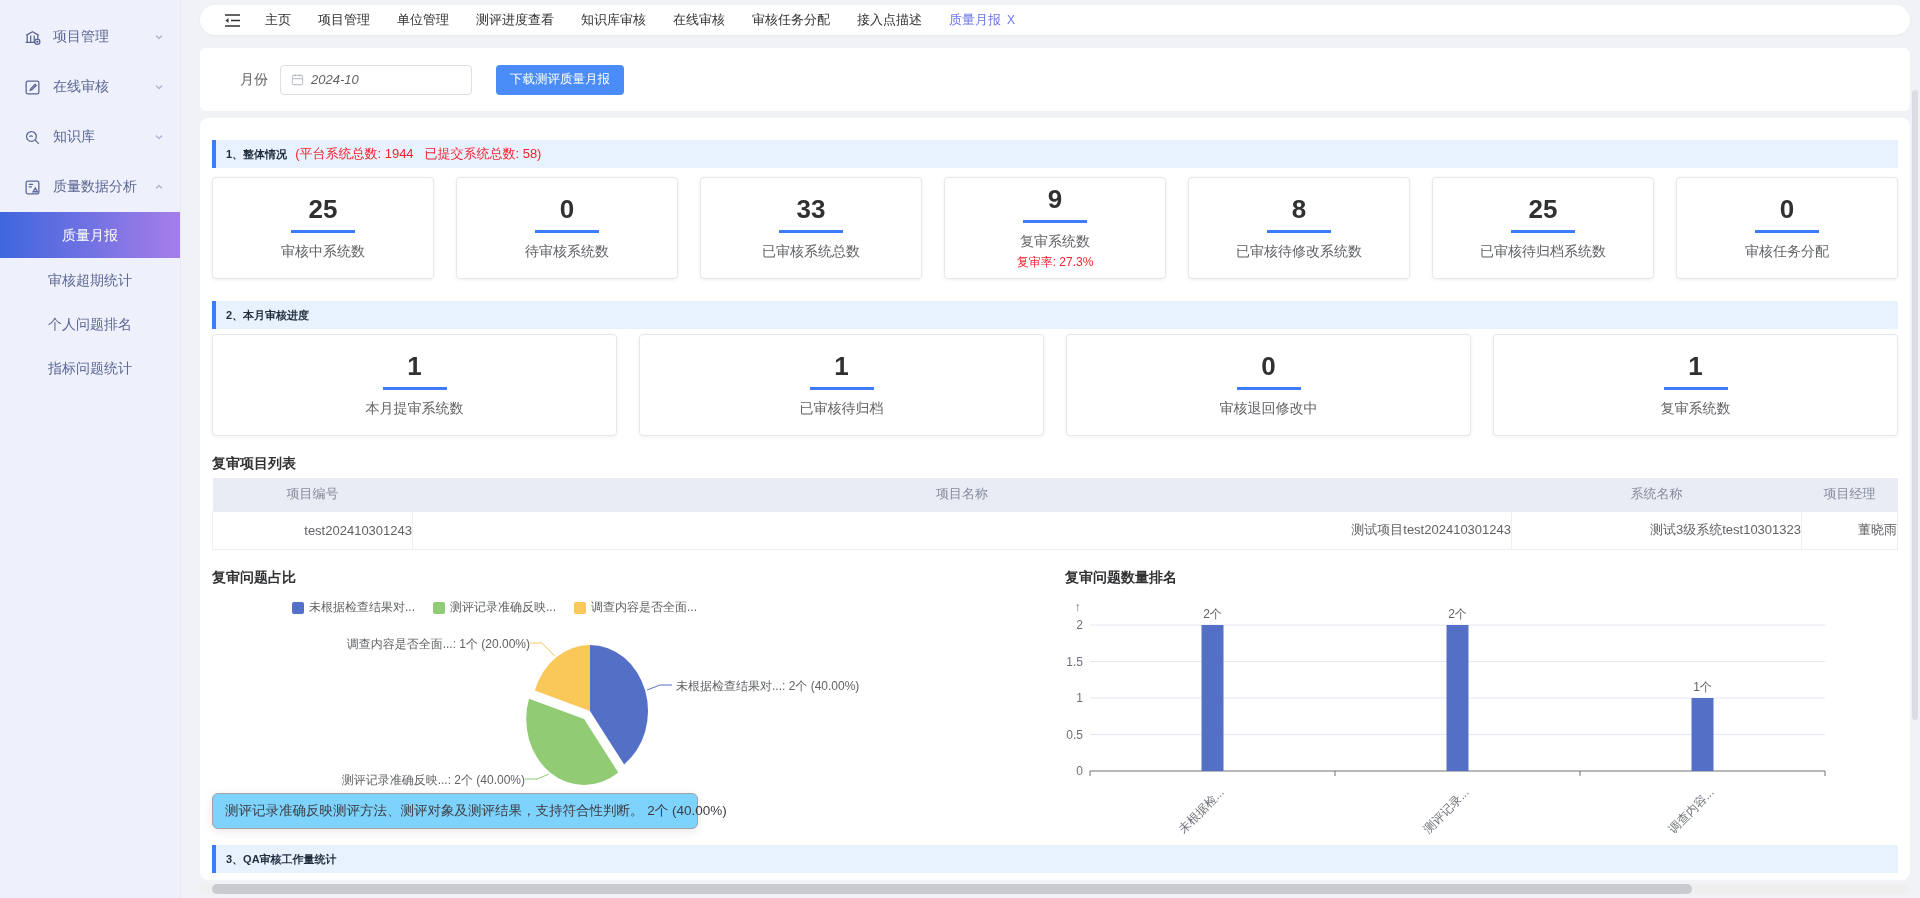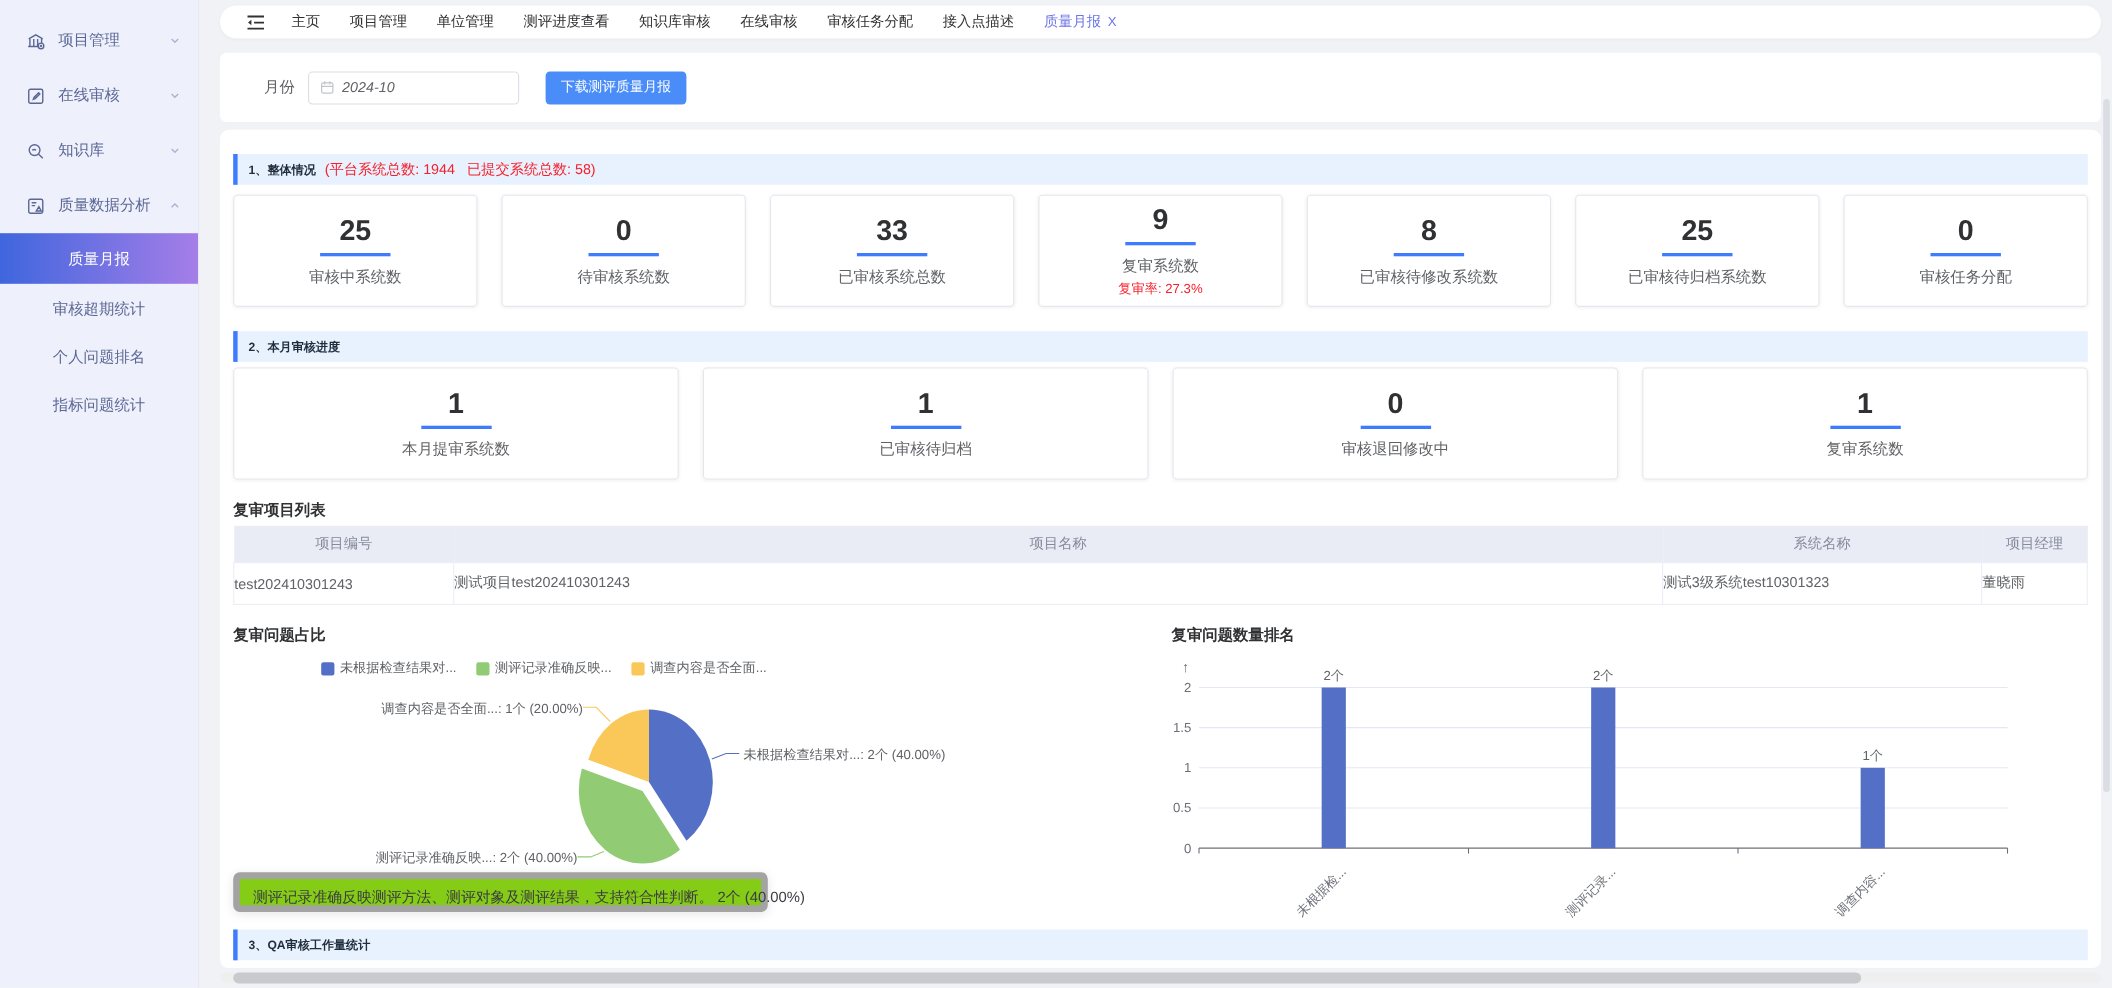--- a/index.html
+++ b/index.html
@@ -55,37 +55,37 @@
     align-items:center; justify-content:center; }
   .stat-card .num { font-size:26px; font-weight:bold; color:#303133; line-height:1.1; }
   .stat-card .bar { width:64px; height:3px; background:#3e7bff; margin:7px 0 10px; }
   .stat-card .lab { font-size:14px; color:#606266; }
   .stat-card .extra { font-size:12px; color:#f5222d; margin-top:3px; }
 
   .table-title { position:absolute; left:12px; top:337px; font-size:14px; font-weight:bold; color:#303133; }
   .rv-table { position:absolute; left:12px; right:12px; top:360px; border-collapse:collapse; width:1686px; }
   .rv-table th { background:#e9ecf4; color:#858b9c; font-size:13px; font-weight:normal;
     height:33px; text-align:center; }
-  .rv-table td { border:1px solid #ebeef5; color:#606266; font-size:13px; height:38px; text-align:left; }
+  .rv-table td { border:1px solid #ebeef5; color:#606266; font-size:13px; height:38px; text-align:right; }
 
   
   .charts { position:absolute; left:12px; right:12px; top:447px; height:276px; }
   .chart-box { position:absolute; top:0; height:276px; }
   #pieBox { left:0; width:845px; }
   #barBox { left:853px; width:833px; }
   .chart-title { position:absolute; left:0; top:4px; font-size:14px; font-weight:bold; color:#303133; }
   .legend { position:absolute; left:80px; top:34px; display:flex; gap:18px; align-items:center; }
   .legend-item { display:flex; align-items:center; gap:5px; font-size:12px; color:#606266; cursor:pointer; }
   .legend-item .sw { width:12px; height:12px; border-radius:2px; }
   .pie-label { position:absolute; font-size:12px; color:#606266; white-space:nowrap; }
   #plRight { left:464px; top:113px; }
   #plTop { right:527px; top:71px; }
   #plBottom { right:532px; top:207px; }
   .pie-tooltip { position:absolute; left:0; top:228px; width:486px; height:36px;
-    background:#84cc16; border:6px solid #a3a3a3; border-radius:6px; line-height:34px;
+    background:#7dd3fc; border:1px solid #a3a3a3; border-radius:6px; line-height:34px;
     padding-left:12px; font-size:13.5px; color:#3c3c43;
     box-shadow:0 2px 10px rgba(0,0,0,.10); white-space:nowrap; }
   .chart-svg { position:absolute; left:0; top:0; }
 
   
   #sh3 { top:727px; }
   .h-track { position:absolute; left:200px; top:884px; width:1710px; height:10px;
     background:#efefef; border-radius:5px; }
   .h-thumb { position:absolute; left:12px; top:0; width:1480px; height:10px;
     background:#c8cacd; border-radius:5px; cursor:pointer; }

